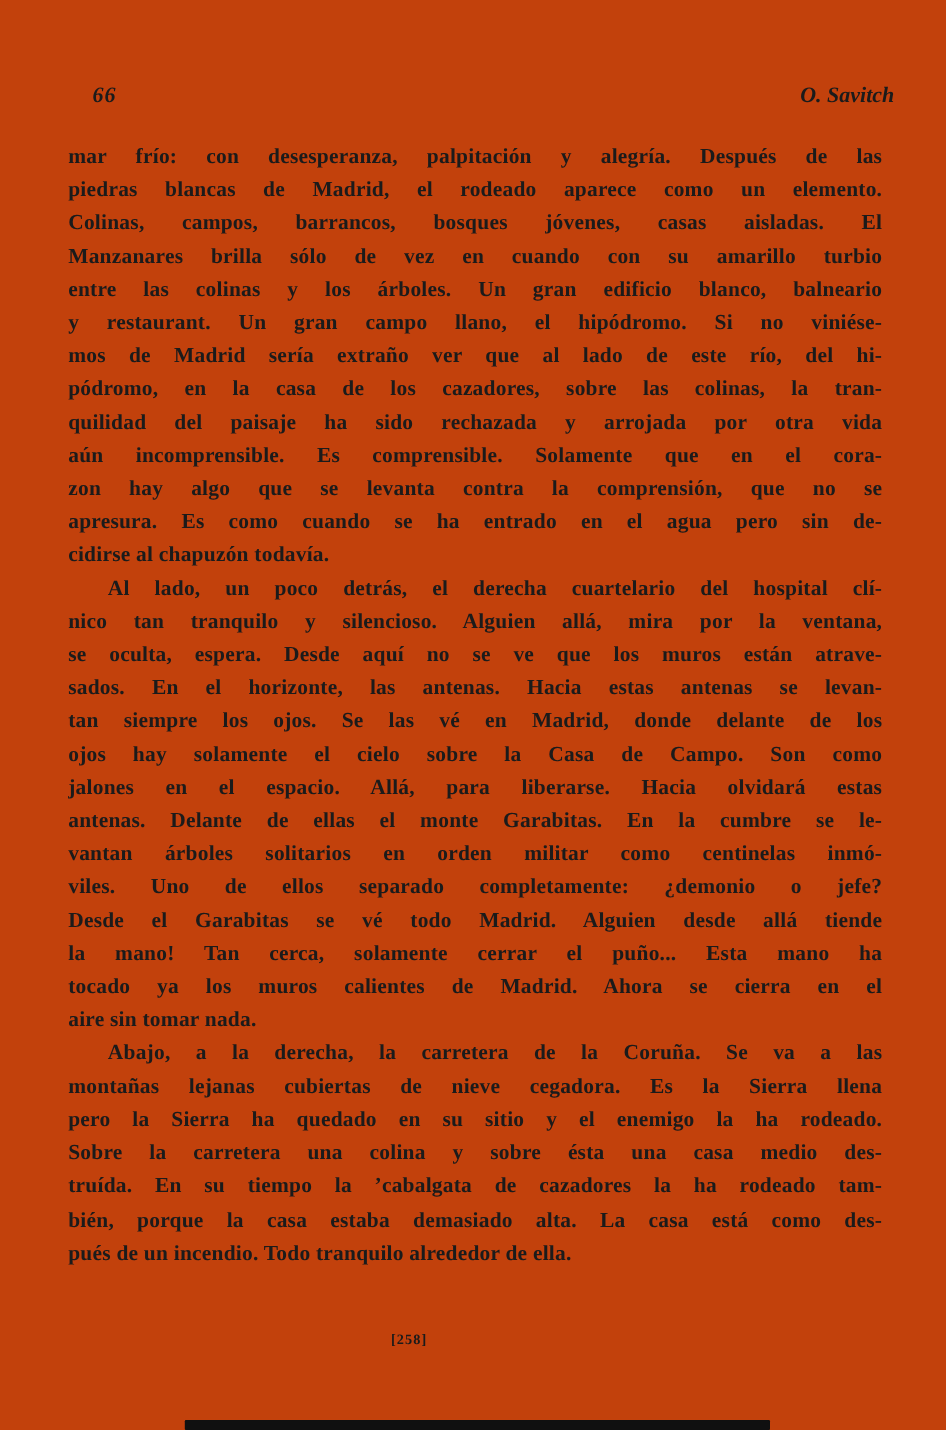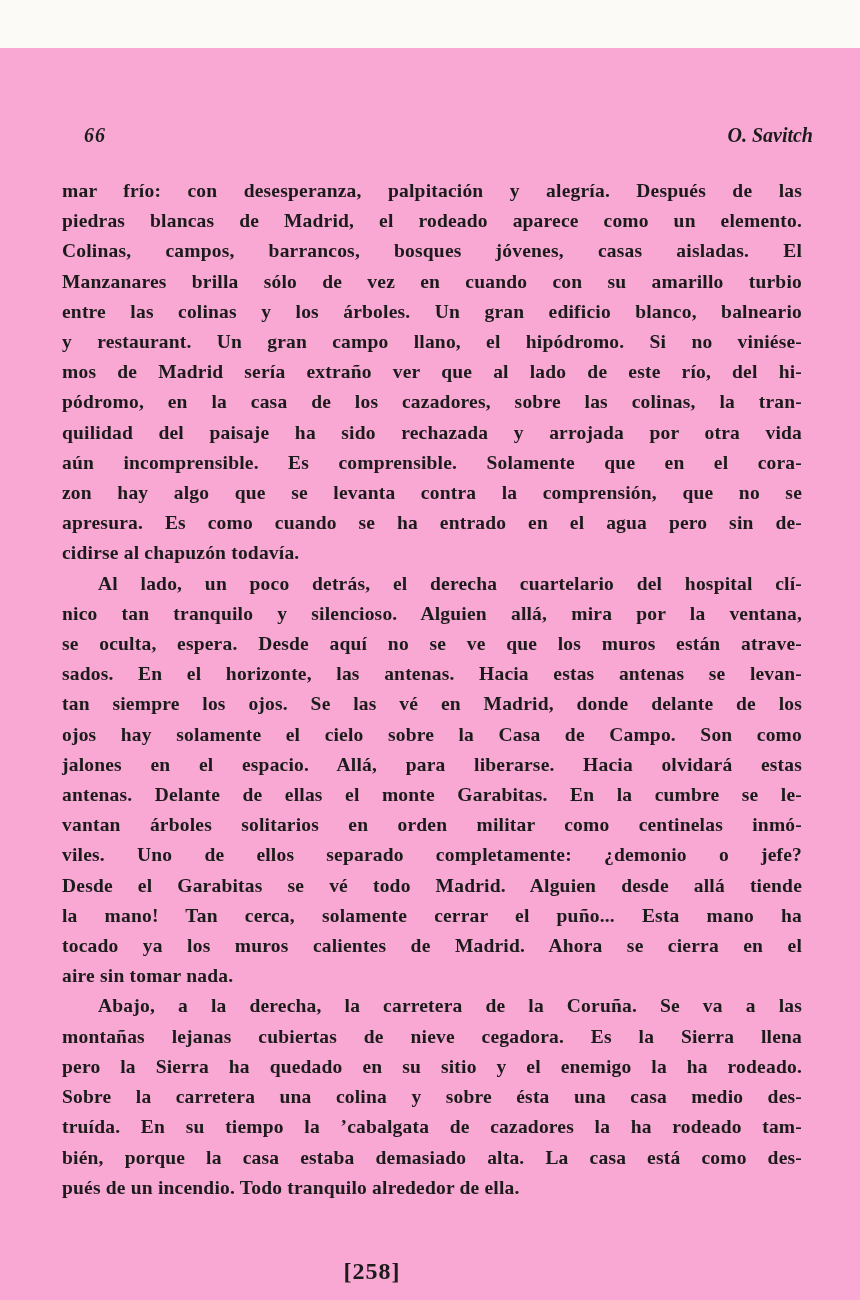--- a/index.html
+++ b/index.html
@@ -11,22 +11,21 @@
     height: 1300px;
     position: relative;
     background: #fbfaf7;
     font-family: "Liberation Serif", "DejaVu Serif", serif;
     color: #1b1b1b;
     overflow: hidden;
   }
   .page {
     position: absolute;
     inset: 0;
-    background: #f9a8d4;
-    margin-top: 48px;
+    background: #c2410c;
   }
   .header-row {
     position: absolute;
     top: 76px;
     left: 62px;
     right: 35px;
     height: 28px;
   }
   .page-number {
     position: absolute;
@@ -68,21 +67,21 @@
   }
   .line.indent {
     text-indent: 36px;
   }
   .footer-row {
     position: absolute;
     top: 1210px;
     left: 0;
     width: 744px;
     text-align: center;
-    font-size: 24px;
+    font-size: 13px;
     font-weight: 600;
     letter-spacing: 1px;
   }
   .scan-bar {
     position: absolute;
     top: 1291px;
     left: 168px;
     width: 532px;
     height: 9px;
     background: #101010;

